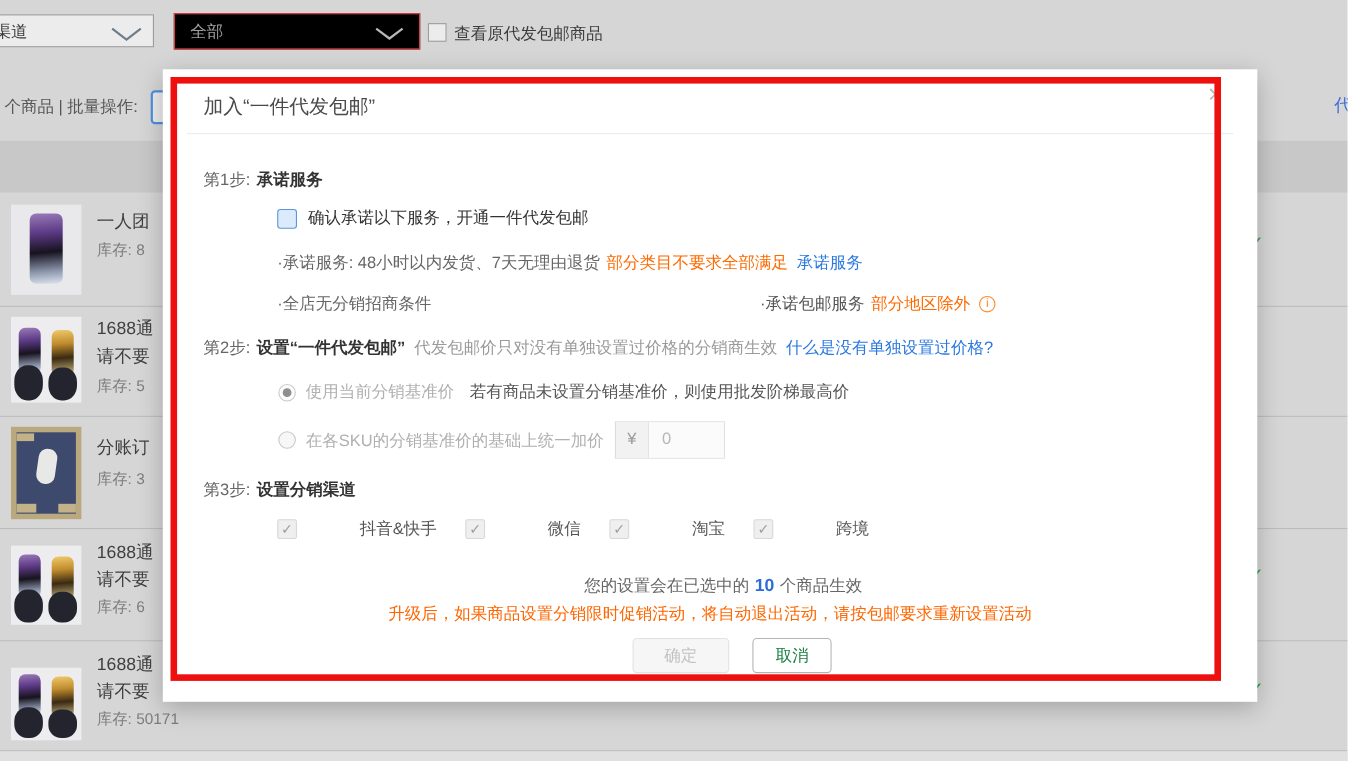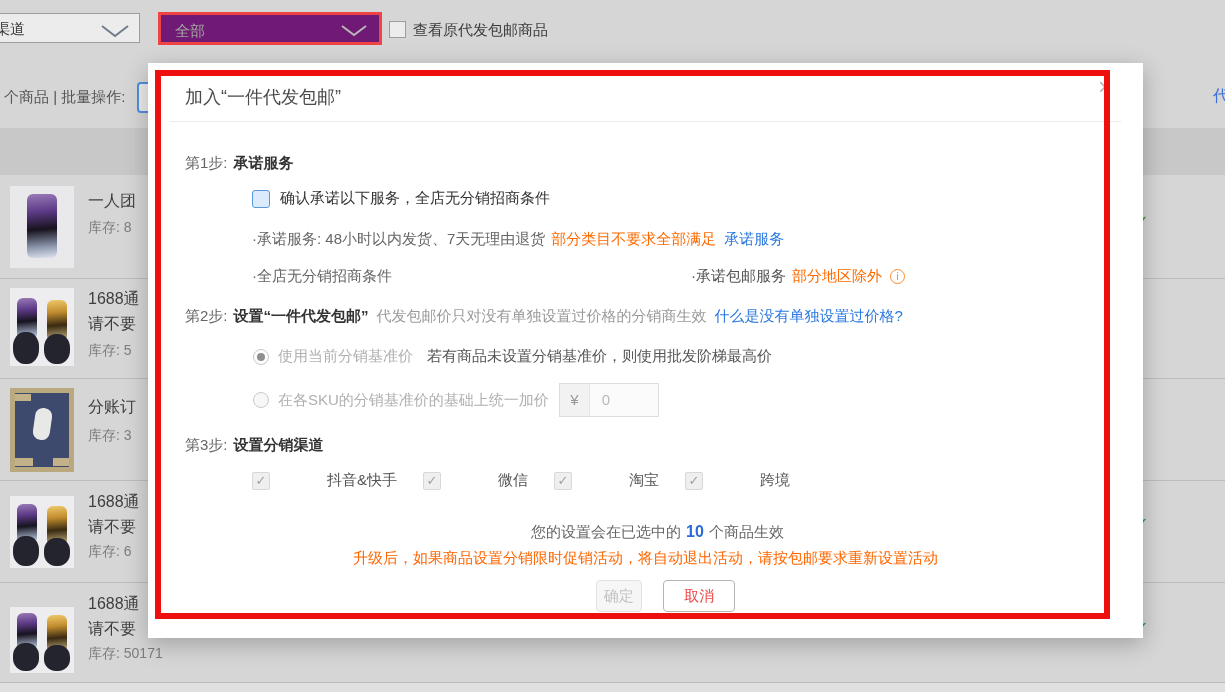--- a/index.html
+++ b/index.html
@@ -10,21 +10,21 @@
     font-family:"Liberation Sans","DejaVu Sans",sans-serif;
     color:#333;
   }
   .abs { position:absolute; }
 
   
   .dropdown1 { left:-42px; top:13px; width:182px; height:30px;
     background:#ececec; border:1px solid #9c9c9c; }
   .dropdown1 .dd-text { position:absolute; left:36px; top:6px; font-size:15px; color:#3a3a3a; }
   .dropdown2 { left:158px; top:12px; width:224px; height:33px;
-    background:#701a75; border:3px solid #ef4444; }
+    background:#000000; border:1px solid #ef4444; }
   .dropdown2 .dd-text { position:absolute; left:14px; top:7px; font-size:15px; color:#a2a2a2; }
   .chev { position:absolute; }
   .cb-top { left:389px; top:21px; width:17px; height:17px;
     background:#ececec; border:1px solid #9c9c9c; }
   .cb-top-label { left:413px; top:21px; font-size:15px; color:#3c3c3c; }
   .batch-text { left:4px; top:88px; font-size:15px; color:#565656; }
   .blue-btn-fragment { left:137px; top:82px; width:42px; height:31px;
     border:2px solid #4f8fe0; border-radius:4px; background:#ececec; }
   .partial-blue { left:1213px; top:86px; font-size:16px; color:#3e6fd6; }
 
@@ -112,22 +112,22 @@
   .channel-label { font-size:15px; color:#555;margin-left:48px; }
 
   .summary { position:absolute; left:0; top:460px; width:100%; text-align:center;
     font-size:15px; color:#666;padding-left:24px; }
   .summary .count { color:#2b6cd9; font-weight:bold; font-size:16px; margin:0 5px; }
   .warning { position:absolute; left:0; top:486px; width:100%; text-align:center;
     font-size:15px; color:#ff6600; }
   .btn-row { position:absolute; left:20px; top:517px; width:100%; text-align:center; }
   .btn { display:inline-block; height:32px; border-radius:4px; font-size:15px;
     font-family:inherit; cursor:pointer; }
-  .btn-confirm { width:46px; background:#f6f6f6; border:1px solid #e2e2e2; color:#c2c2c2; }
-  .btn-cancel { width:72px; background:#ffffff; border:1px solid #b5b5b5; color:#ef4444;
+  .btn-confirm { width:88px; background:#f6f6f6; border:1px solid #e2e2e2; color:#c2c2c2; }
+  .btn-cancel { width:72px; background:#ffffff; border:1px solid #b5b5b5; color:#15803d;
     margin-left:17px; }
 </style>
 </head>
 <body>
 
 <div class="abs dropdown1">
   <span class="dd-text">渠道</span>
 </div>
 <svg class="chev" style="left:100px;top:24px;" width="30" height="14">
   <polyline points="2,2 15,12 28,2" fill="none" stroke="#6e7c8c" stroke-width="2"></polyline>
@@ -216,21 +216,21 @@
   <span class="m-close">×</span>
   <div class="m-title">加入“一件代发包邮”</div>
   <div class="m-divider"></div>
 
   <div class="step-row step1-row">
     <span>第1步:</span><span class="step-heading">承诺服务</span>
   </div>
 
   <div class="confirm-row">
     <div class="cb-blue"></div>
-    <span class="confirm-label">确认承诺以下服务，全店无分销招商条件</span>
+    <span class="confirm-label">确认承诺以下服务，开通一件代发包邮</span>
   </div>
 
   <div class="bullet1">
     <span>·承诺服务: 48小时以内发货、7天无理由退货</span><span class="hl-orange">部分类目不要求全部满足</span><span class="m-link">承诺服务</span>
   </div>
 
   <div class="bullet2a">·全店无分销招商条件</div>
   <div class="bullet2b">
     <span>·承诺包邮服务</span>
       <span class="hl-orange">部分地区除外</span>

